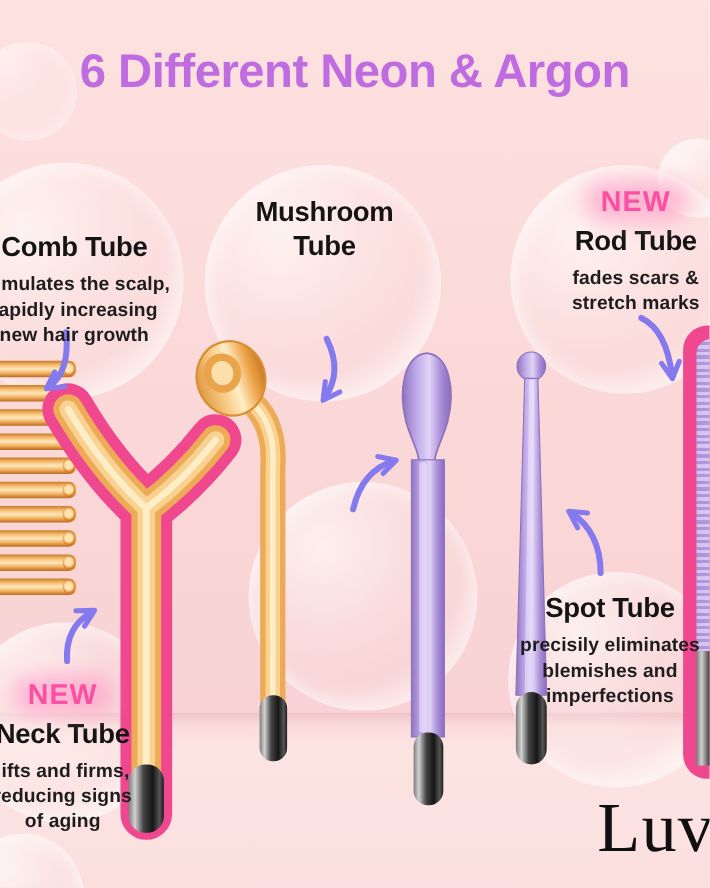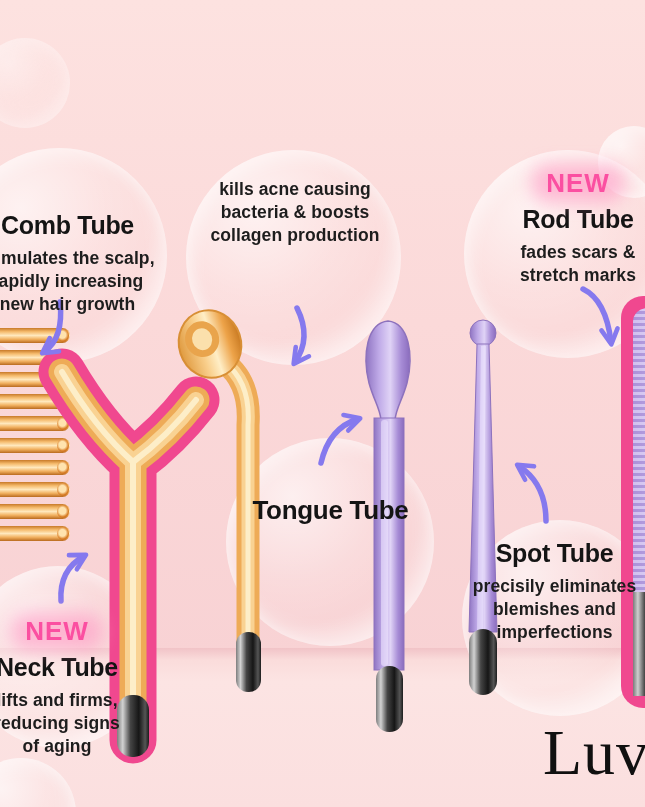--- a/index.html
+++ b/index.html
@@ -104,20 +104,21 @@
 <div class="bubble b2"></div>
 <div class="bubble b3"></div>
 <div class="bubble b4"></div>
 <div class="bubble b5"></div>
 <div class="bubble b6"></div>
 <div class="bubble b7"></div>
 <div class="bubble b8"></div>
 <div class="bubble b9"></div>
 
 <h1 class="title">
+  <span>6 Different Neon &amp; Argon</span>
 </h1>
 
 <div class="product comb">
   <div class="tooth"></div>
   <div class="tooth"></div>
   <div class="tooth"></div>
   <div class="tooth"></div>
   <div class="tooth"></div>
   <div class="tooth"></div>
   <div class="tooth"></div>
@@ -181,34 +182,32 @@
 </svg>
 
 <div class="label label-comb">
   <h2>Comb Tube</h2>
   <p>stimulates the scalp,
 rapidly increasing
 new hair growth</p>
 </div>
 
 <div class="label label-mushroom">
-  <p>kills acne causing
-bacteria &amp; boosts
-collagen production</p>
+  <h2>Mushroom
+Tube</h2>
 </div>
 
 <div class="label label-rod">
   <span class="new-badge"><i class="glow"></i><b>NEW</b></span>
   <h2>Rod Tube</h2>
   <p>fades scars &amp;
 stretch marks</p>
 </div>
 
 <div class="label label-tongue">
-  <h2>Tongue Tube</h2>
 </div>
 
 <div class="label label-spot">
   <h2>Spot Tube</h2>
   <p>precisily eliminates
 blemishes and
 imperfections</p>
 </div>
 
 <div class="label label-neck">

